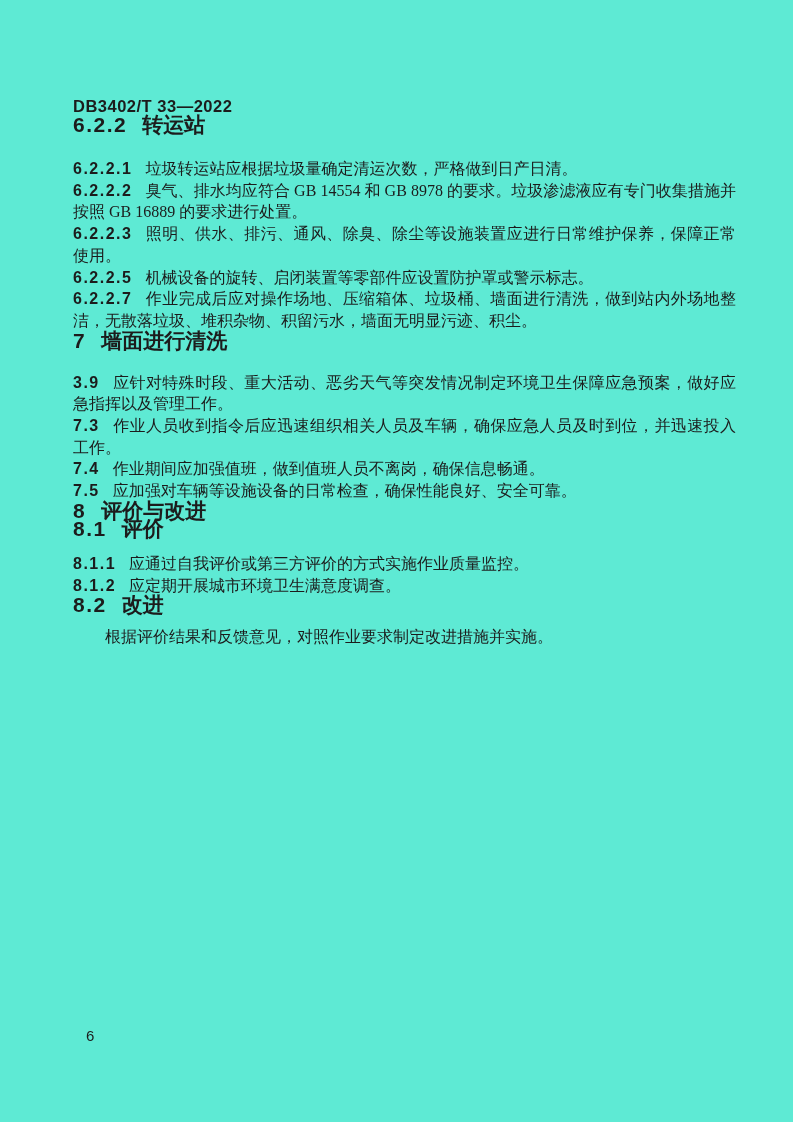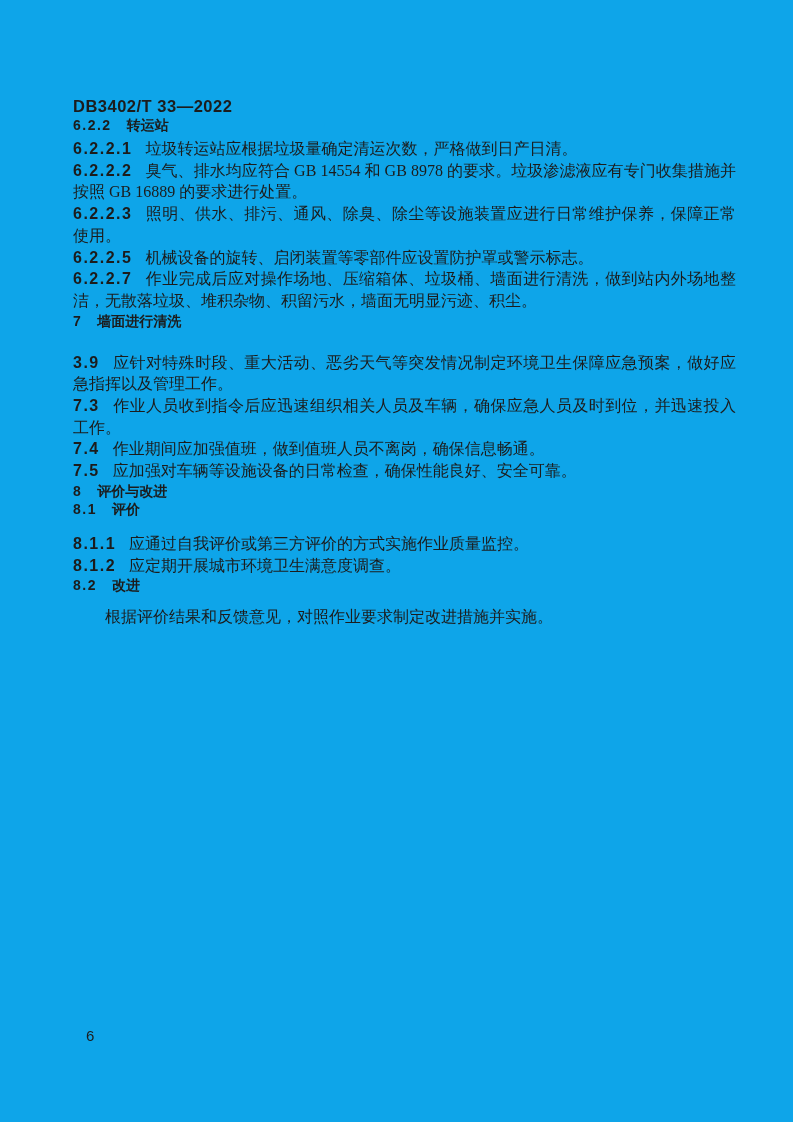--- a/index.html
+++ b/index.html
@@ -5,21 +5,21 @@
   html, body {
     margin: 0;
     padding: 0;
     background: #e8e8e8;
   }
   .page {
     position: relative;
     width: 793px;
     height: 1122px;
     margin: 0 auto;
-    background: #0ea5e9;
+    background: #5eead4;
     color: #1c1c1c;
     font-family: "Liberation Serif", "DejaVu Serif", serif;
     font-size: 16px;
     overflow: hidden;
   }
   .content {
     position: absolute;
     top: 0;
     left: 73px;
     width: 663px;
@@ -29,31 +29,31 @@
     font-family: "Liberation Sans", "DejaVu Sans", sans-serif;
     font-weight: 700;
     font-size: 16.5px;
     line-height: 19px;
     letter-spacing: 0.5px;
   }
   h3.sec, h4.sec {
     margin: 0;
     font-family: "Liberation Sans", "DejaVu Sans", sans-serif;
     font-weight: 700;
-    font-size: 14px;
+    font-size: 21px;
     line-height: 18px;
   }
   .hnum { margin-right: 15px; letter-spacing: 1.5px; }
   .sec-622 { margin-top: 17px; }
   .sec-7   { margin-top: 15px; }
   .sec-8   { margin-top: 15px; }
   .sec-81  { margin-top: 24px; }
   .sec-82  { margin-top: 6px; }
   .clauses { line-height: 21.7px; }
-  .clauses-622 { margin-top: 4px; }
+  .clauses-622 { margin-top: 24px; }
   .clauses-7   { margin-top: 22px; }
   .clauses-81  { margin-top: 15px; }
   p.clause {
     margin: 0;
     text-align: justify;
   }
   .cnum {
     font-family: "Liberation Sans", "DejaVu Sans", sans-serif;
     font-weight: 600;
     letter-spacing: 1.5px;

